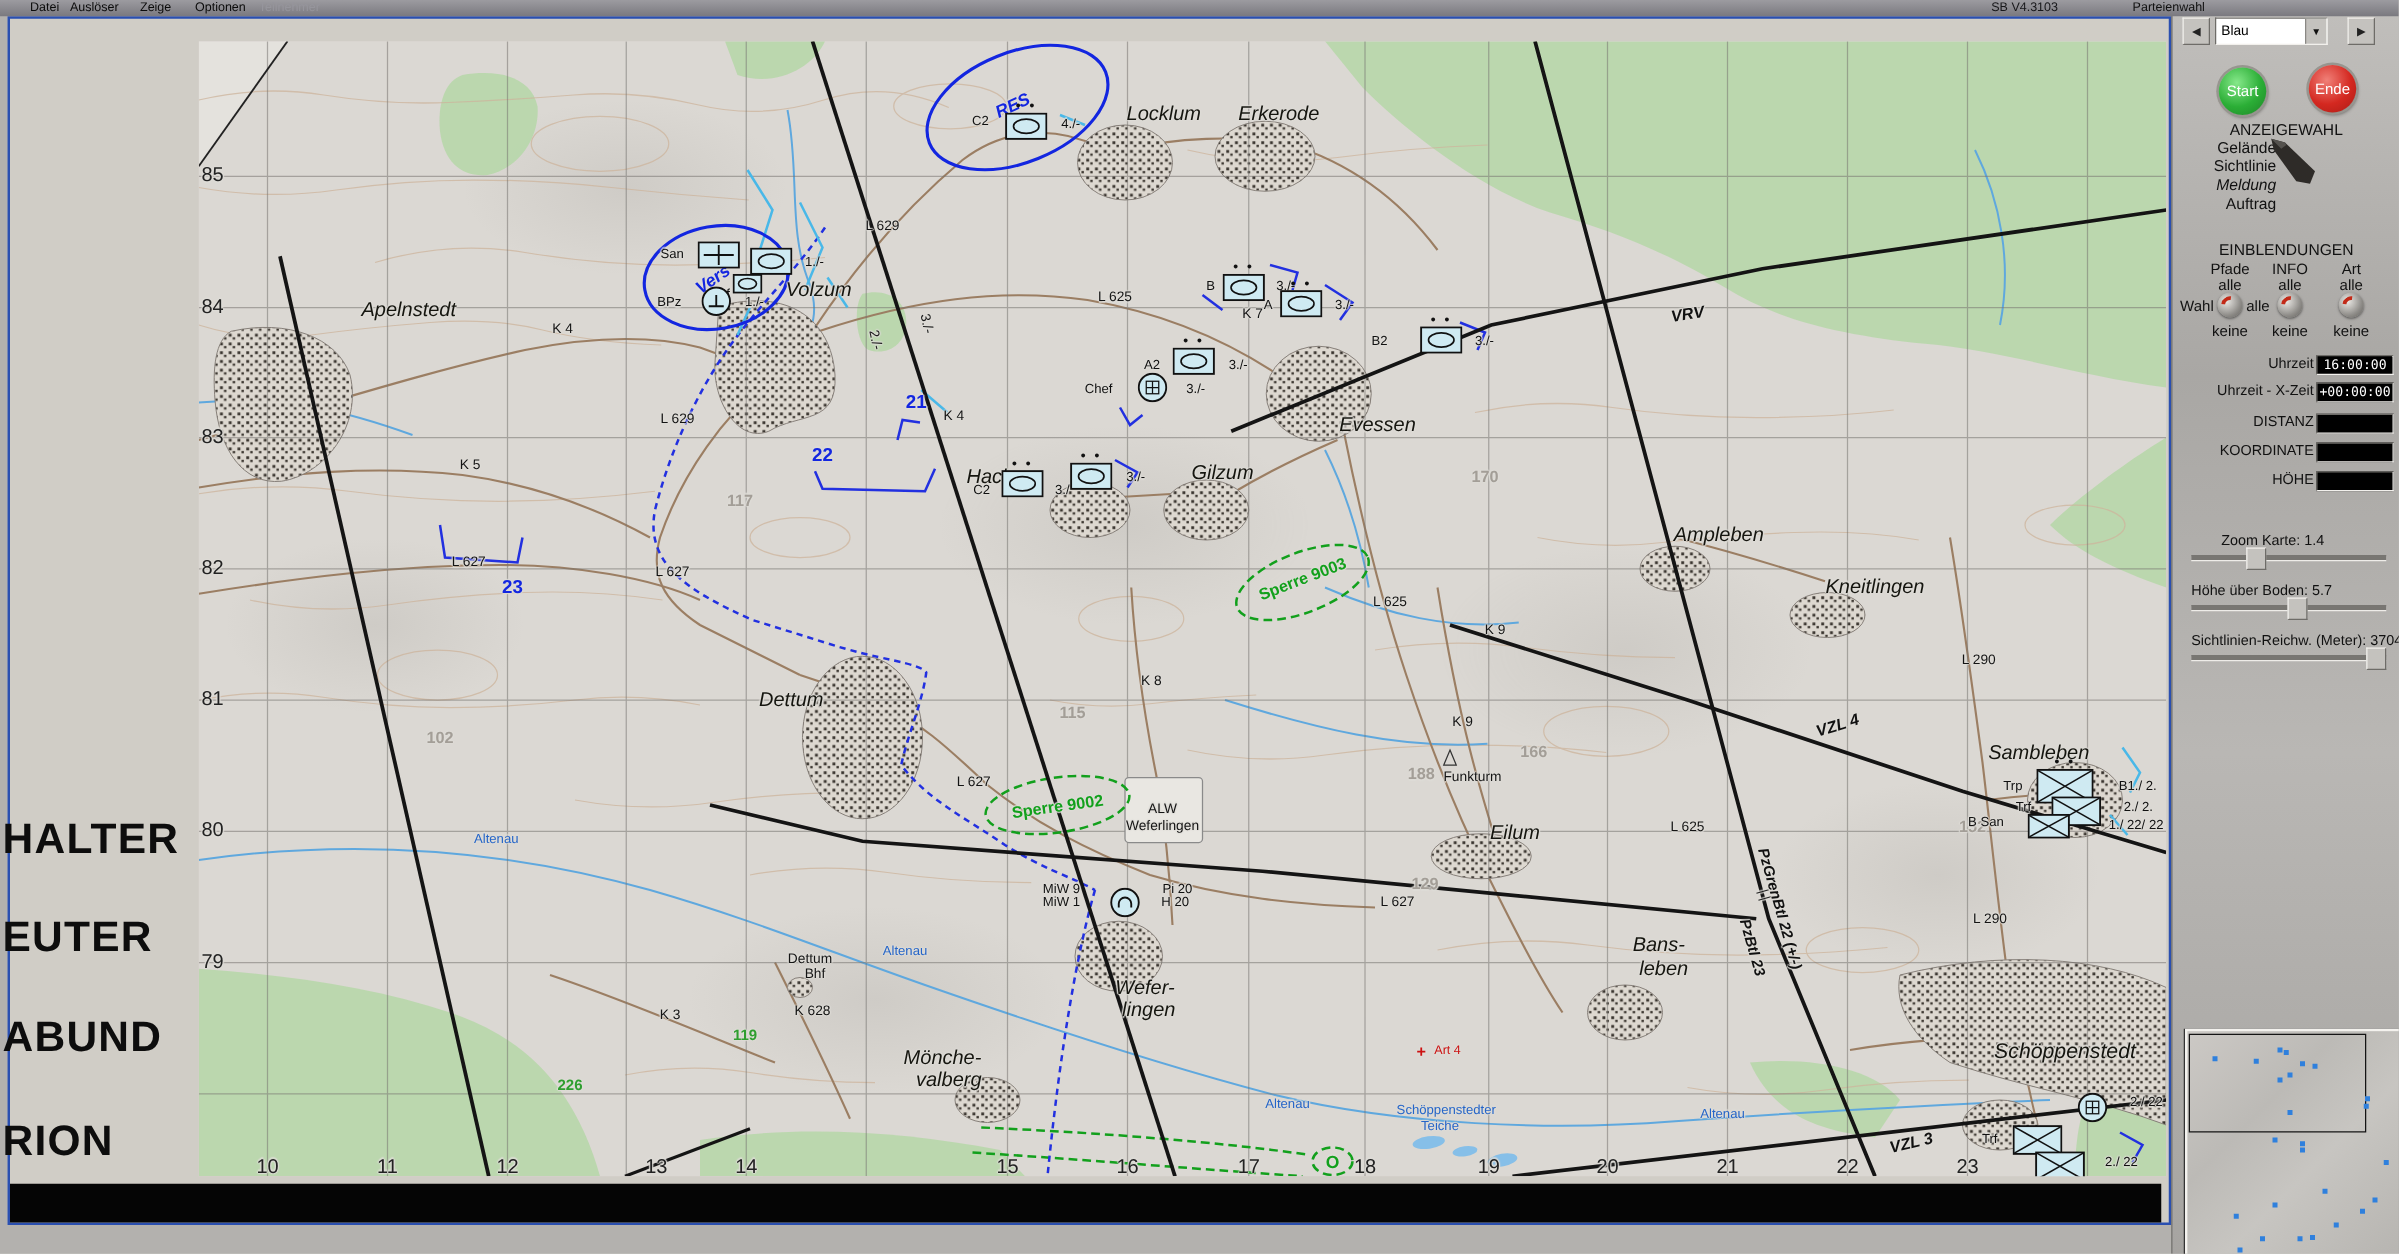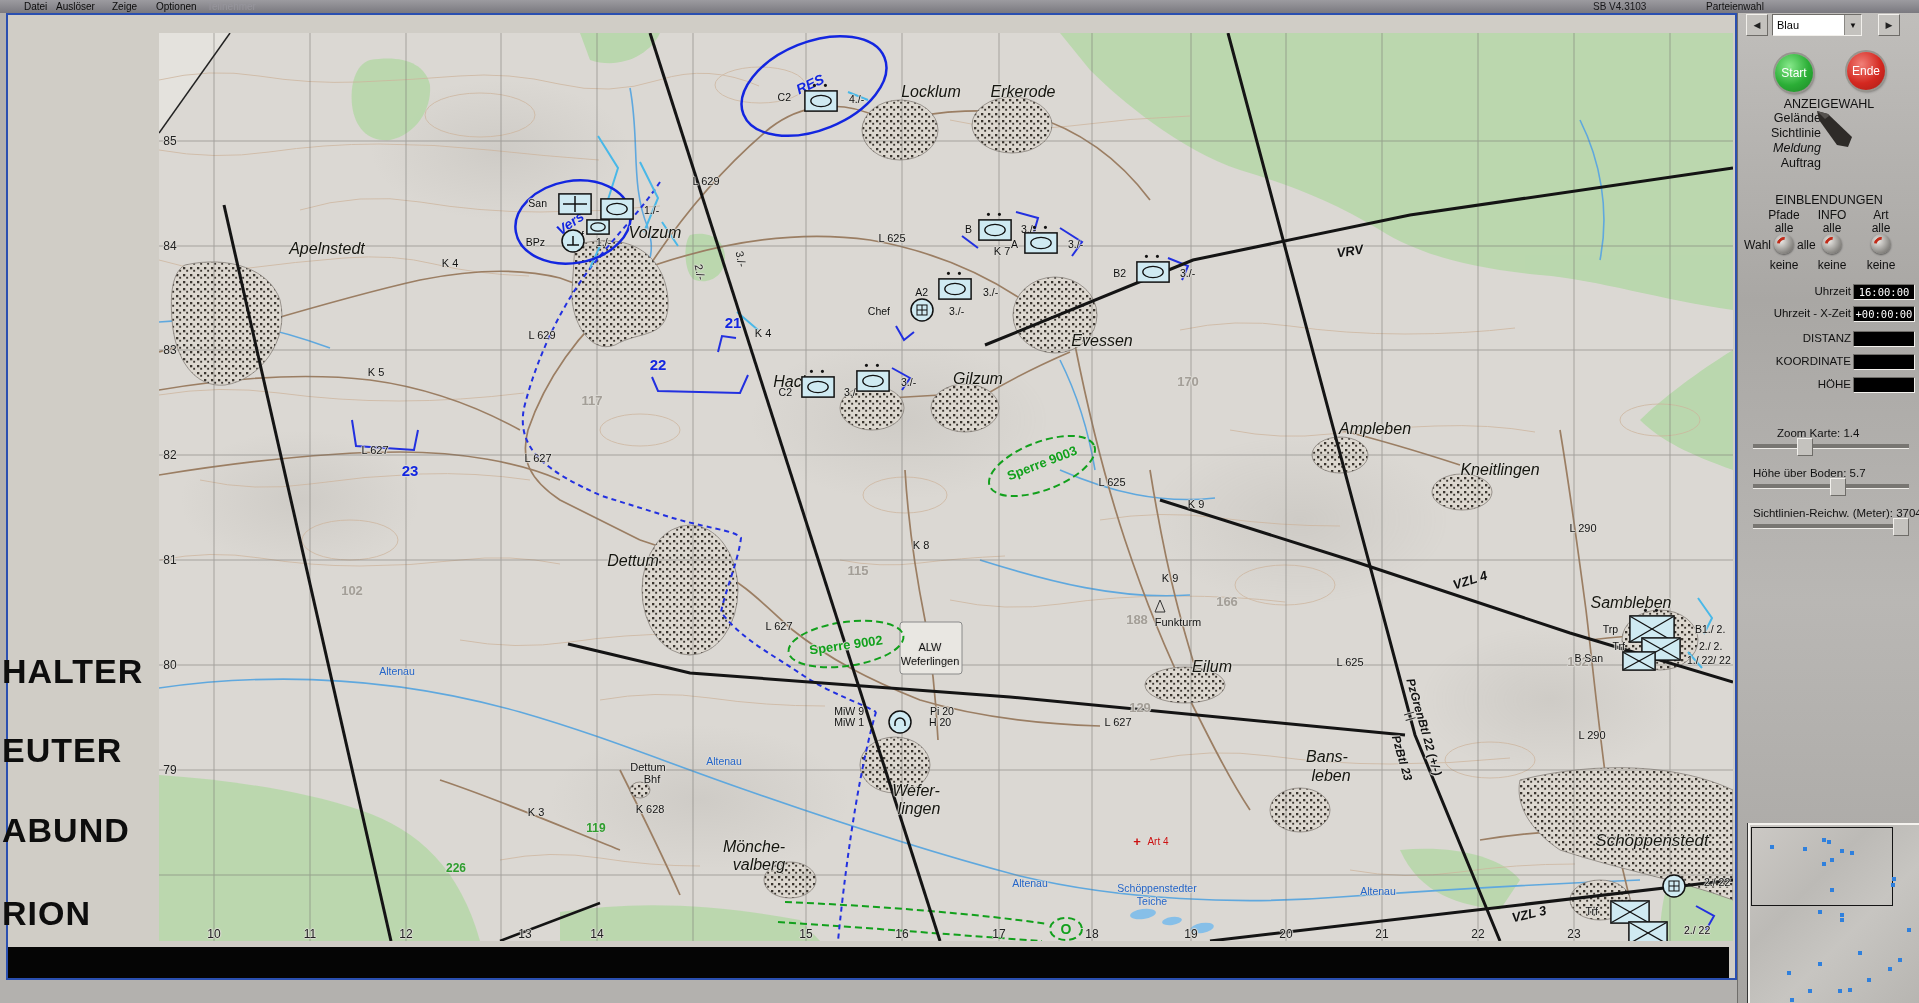--- a/index.html
+++ b/index.html
@@ -30,21 +30,21 @@
   .c-w{font-size:10.5px;color:#2565c8;}
   .c-b{font-size:15px;font-weight:bold;color:#1326e0;}
   .c-B{font-size:14px;font-weight:bold;font-style:italic;color:#1326e0;}
   .c-s{font-size:13px;font-weight:bold;color:#12a01c;}
   .c-s2{font-size:14px;font-weight:bold;color:#12a01c;}
   .c-R{font-size:10px;color:#cc1111;}
   .c-R2{font-size:13px;font-weight:bold;color:#cc1111;}
   .c-k{font-size:11px;color:#1a1a1a;}
   .c-i{font-size:13px;font-weight:bold;font-style:italic;color:#111;}
   .c-i2{font-size:12px;font-weight:bold;font-style:italic;color:#111;}
-  .c-x,.c-y{font-size:12px;color:#222;}
+  .c-x,.c-y{font-size:16px;color:#222;}
   
   .unit{position:absolute;z-index:4;}
   .ubox{position:absolute;left:0;top:0;}
   .udots{position:absolute;left:50%;top:-9px;transform:translateX(-50%);
     font-size:11px;font-weight:bold;color:#111;letter-spacing:2px;line-height:8px;}
   .ul{position:absolute;font-size:10.5px;color:#101010;white-space:pre;
     text-shadow:-1px 0 1px #dedcd7,1px 0 1px #dedcd7,0 -1px 1px #dedcd7,0 1px 1px #dedcd7;}
   
   #sidebar{position:absolute;left:1737px;top:0;width:182px;height:1003px;z-index:5;
     background:linear-gradient(180deg,#c1bfbc,#a9a7a4 30%,#b9b7b4 60%,#a6a4a1);
@@ -432,21 +432,21 @@
       <span class="udots">• •</span>
       <span class="ul" style="right: 40px; text-align: right; top: 6px;">A</span>
       <span class="ul" style="left: 44px; top: 6px;">3./-</span>
     </div>
     <div class="unit" style="left: 977px; top: 228px; width: 34px; height: 22px;">
       <svg width="34" height="22" class="ubox">
         <rect x="0.9" y="0.9" width="32.2" height="20.2" fill="#cfeaf2" stroke="#111" stroke-width="1.5"></rect>
         <ellipse cx="17" cy="11" rx="10.2" ry="5.720000000000001" fill="none" stroke="#111" stroke-width="1.3"></ellipse>
       </svg>
       <span class="udots">• •</span>
-      <span class="ul" style="right: 44px; text-align: right; top: 6px;">B2</span>
+      <span class="ul" style="right: 60px; text-align: right; top: 6px;">B2</span>
       <span class="ul" style="left: 44px; top: 6px;">3./-</span>
     </div>
     <div class="unit" style="left: 779px; top: 245px; width: 34px; height: 22px;">
       <svg width="34" height="22" class="ubox">
         <rect x="0.9" y="0.9" width="32.2" height="20.2" fill="#cfeaf2" stroke="#111" stroke-width="1.5"></rect>
         <ellipse cx="17" cy="11" rx="10.2" ry="5.720000000000001" fill="none" stroke="#111" stroke-width="1.3"></ellipse>
       </svg>
       <span class="udots">• •</span>
       <span class="ul" style="right: 44px; text-align: right; top: 8px;">A2</span>
       <span class="ul" style="left: 45px; top: 8px;">3./-</span>

